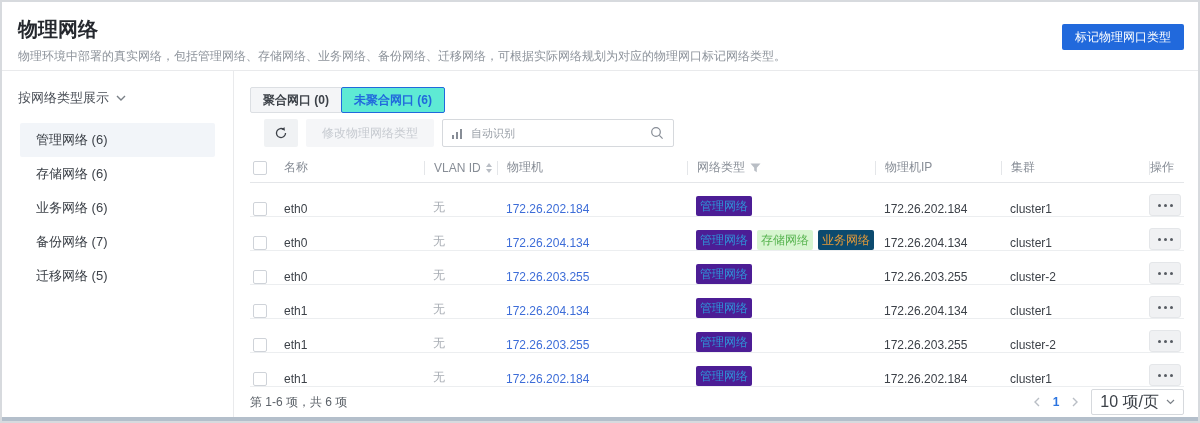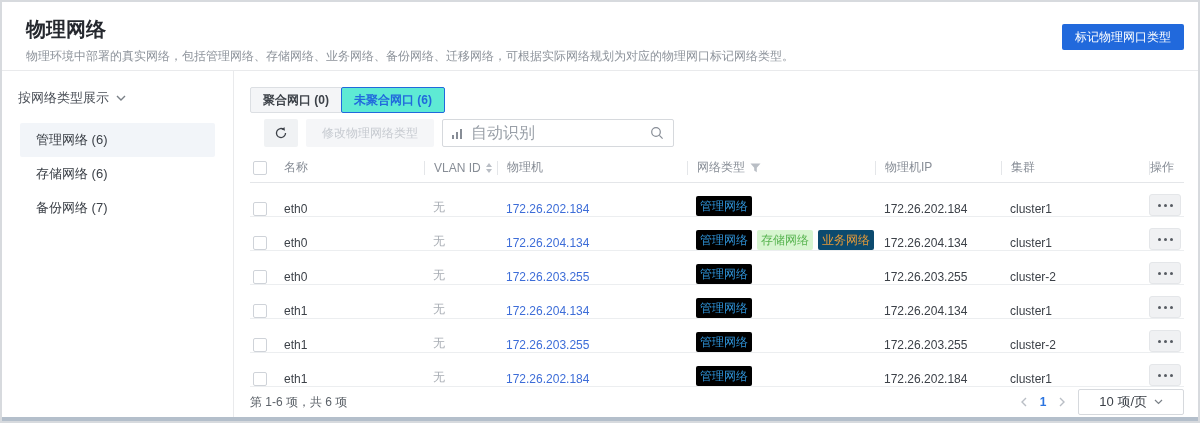--- a/index.html
+++ b/index.html
@@ -12,21 +12,21 @@
   }
   .window {
     position:relative; width:1200px; height:423px;
     border:2px solid #d7dade; background:#fff; overflow:hidden;
   }
   .window-bottom-edge {
     position:absolute; left:0; right:0; bottom:0; height:4px; background:#b4bfcb;
   }
 
   
-  .page-header { position:relative; height:68px; padding:15px 16px 0 24px; }
+  .page-header { position:relative; height:68px; padding:15px 16px 0 16px; }
   .page-title { font-size:20px; font-weight:700; color:#25282e; line-height:24px; }
   .page-subtitle { margin-top:7px; font-size:12px; color:#8d939b; }
   .primary-btn {
     position:absolute; top:22px; right:14px; height:26px; padding:0 13px;
     background:#2169dc; color:#fff; font-size:12px; border:none; border-radius:2px;
     cursor:pointer; line-height:26px;
   }
 
   
   .body-area { display:flex; border-top:1px solid #e9eaec; height:349px; }
@@ -64,21 +64,21 @@
     display:flex; align-items:center; justify-content:center; cursor:pointer;
   }
   .modify-btn {
     height:28px; padding:0 16px; background:#f5f6f8; color:#c6cad0; border:none;
     border-radius:2px; font-size:12px; cursor:not-allowed;
   }
   .search-box {
     width:232px; height:28px; border:1px solid #d6d9dd; border-radius:2px;
     display:flex; align-items:center; padding:0 9px; gap:7px; background:#fff;
   }
-  .search-placeholder { flex:1; font-size:16px; color:#9aa0a8; white-space:nowrap; overflow:hidden; }
+  .search-placeholder { flex:1; font-size:11px; color:#9aa0a8; white-space:nowrap; overflow:hidden; }
 
   
   .table { margin-top:6px; }
   .thead {
     display:flex; align-items:center; height:30px; border-bottom:1px solid #e4e6e9;
     color:#878d96; font-size:12px;
   }
   .trow {
     display:flex; align-items:flex-end; height:34px; border-bottom:1px solid #eceef0;
     font-size:12px; color:#3c4148;
@@ -103,41 +103,41 @@
     cursor:pointer; flex:none;
   }
   .cell-muted { color:#a8adb4; }
   .link { color:#3d6dd8; cursor:pointer; text-decoration:none; }
 
   .c-type { overflow:hidden; white-space:nowrap; display:flex; align-items:center; }
   .tag {
     display:inline-block; height:20px; line-height:20px; padding:0 4px; border-radius:2px;
     font-size:12px; margin-right:5px; flex:none;
   }
-  .tag-manage   { background:#000000; color:#2f93d8; }
+  .tag-manage   { background:#4c1d95; color:#2f93d8; }
   .tag-storage  { background:#d7f5d0; color:#56b34e; }
   .tag-business { background:#0c4a6e; color:#e79a38; }
 
   .action-btn {
     width:32px; height:22px; background:#f0f1f3; border:1px solid #e4e6e9; border-radius:3px;
     display:flex; align-items:center; justify-content:center; gap:3px; cursor:pointer;
   }
   .dot { width:3px; height:3px; border-radius:50%; background:#565b62; }
 
   
   .table-footer {
     height:30px; display:flex; align-items:center; justify-content:space-between;
     font-size:12px; color:#5c6269;
   }
   .pagination { display:flex; align-items:center; gap:12px; }
   .page-arrow { display:flex; align-items:center; cursor:pointer; }
   .page-number { color:#2b74e0; font-weight:700; cursor:pointer; }
   .page-size-select {
-    height:26px; padding:0 20px; border:1px solid #d6d9dd; border-radius:2px;
-    display:flex; align-items:center; gap:7px; font-size:13px; color:#3c4148;
+    height:26px; padding:0 8px; border:1px solid #d6d9dd; border-radius:2px;
+    display:flex; align-items:center; gap:7px; font-size:16px; color:#3c4148;
     cursor:pointer; background:#fff;
   }
 
   .icon { display:inline-flex; align-items:center; justify-content:center; }
   .sort-icon { display:inline-flex; flex-direction:column; gap:2px; }
   .sort-icon .up { width:0; height:0; border-left:3.5px solid transparent; border-right:3.5px solid transparent; border-bottom:4px solid #b9bec5; }
   .sort-icon .down { width:0; height:0; border-left:3.5px solid transparent; border-right:3.5px solid transparent; border-top:4px solid #b9bec5; }
 </style>
 </head>
 <body>
@@ -157,21 +157,23 @@
         <span>按网络类型展示</span>
         <span class="icon">
           <svg width="10" height="7" viewBox="0 0 10 7">
               <polyline points="1,1 5,5 9,1" fill="none" stroke="#7a8087" stroke-width="1.4"></polyline>
             </svg>
         </span>
       </div>
       <div class="sidebar-items">
         <div class="sidebar-item active">管理网络 (6)</div>
         <div class="sidebar-item">存储网络 (6)</div>
+        <div class="sidebar-item">业务网络 (6)</div>
         <div class="sidebar-item">备份网络 (7)</div>
+        <div class="sidebar-item">迁移网络 (5)</div>
       </div>
     </div>
 
     <div class="main">
 
       <div class="tabs">
         <div class="tab">聚合网口 (0)</div>
         <div class="tab active">未聚合网口 (6)</div>
       </div>
 

